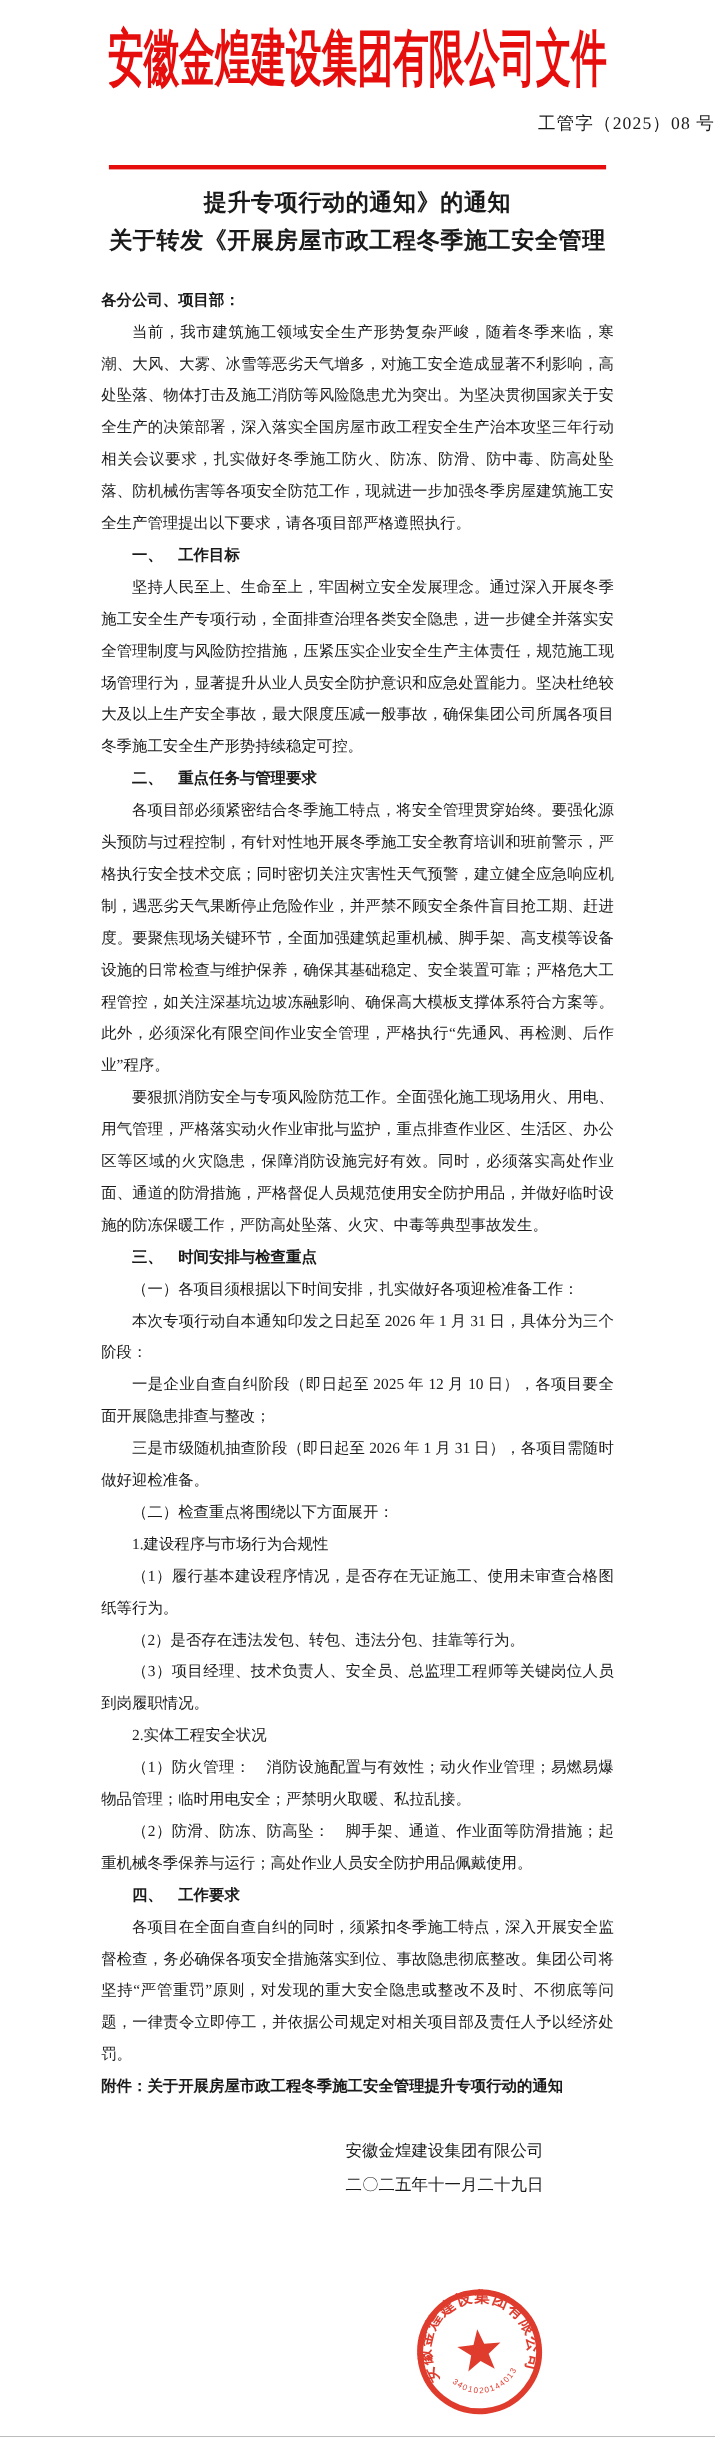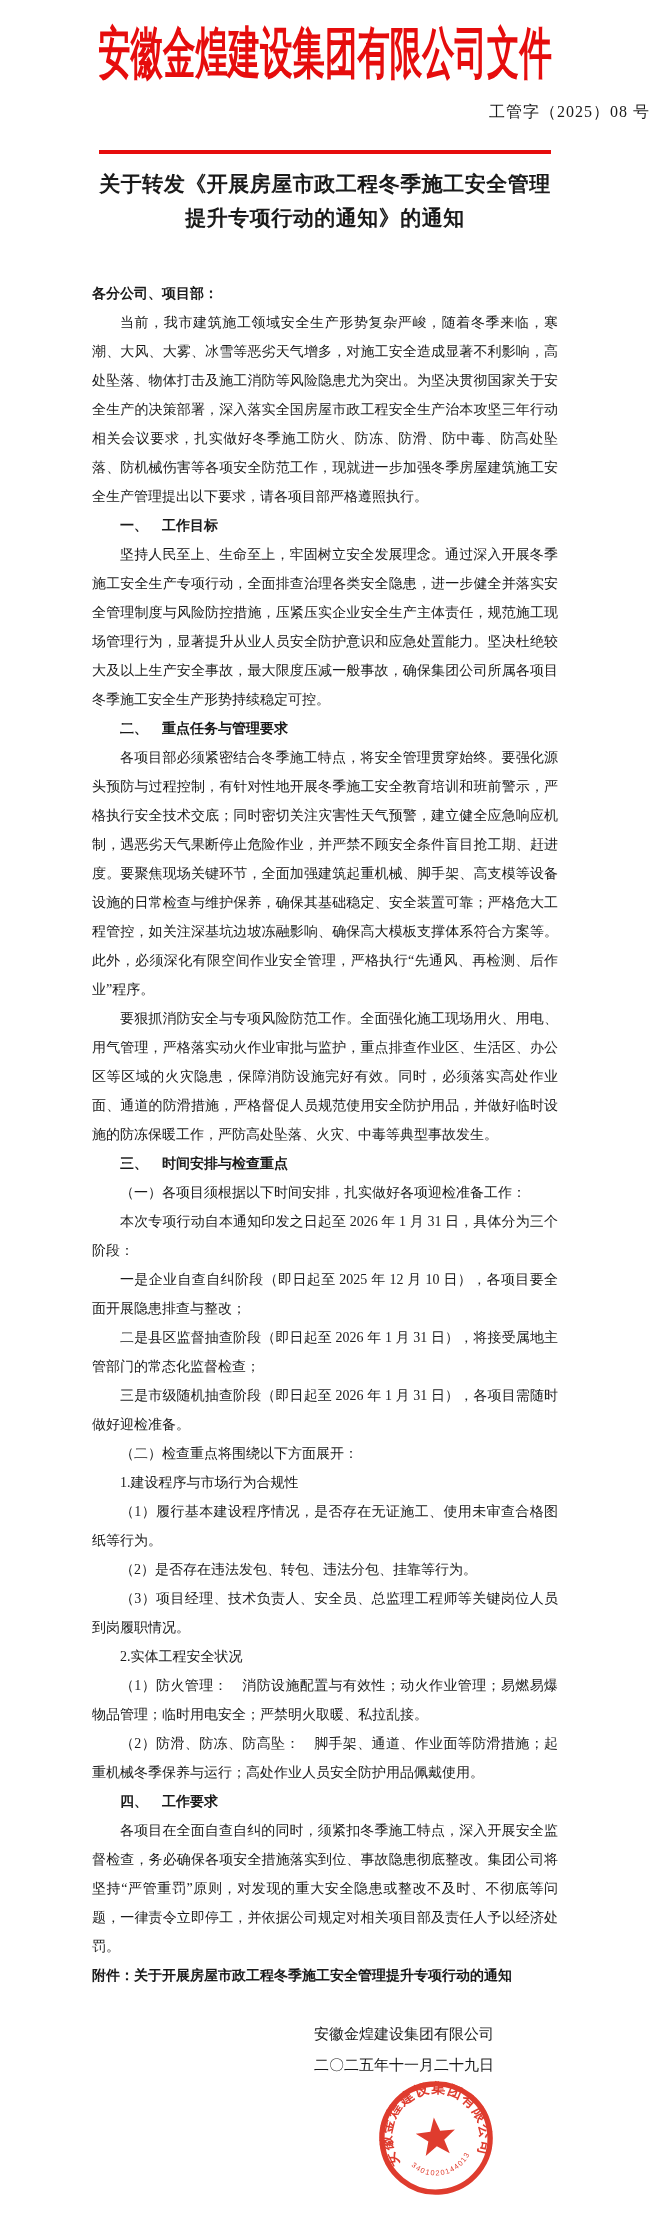--- a/index.html
+++ b/index.html
@@ -25,21 +25,21 @@
   .doc-number{ text-align:right; font-size:16px; margin-top:22px; letter-spacing:1px;}
   .red-line{
     width:452px; height:4px; margin:27px auto 0 auto;
     background:var(--accent_red,#e60d0d);
   }
   .doc-title{
     text-align:center; font-weight:bold; font-size:21px; line-height:34px;
     margin-top:13px; letter-spacing:0.5px;
   }
   .body{
-    padding:0 92px; margin-top:44px;
+    padding:0 92px; margin-top:24px;
     font-size:14px; line-height:29px;
     text-align:justify;
   }
   .body p{ margin:0; text-indent:2em; }
   .salutation{ font-weight:bold; text-indent:0 !important; }
   .sec-heading{ font-weight:bold; }
   .inline-bold{ font-weight:normal; }
   .attachment{ margin-top:27px; text-indent:0 !important; font-weight:bold; }
   .signature{ margin-top:29px; text-align:right; padding-right:64px; font-size:15px; line-height:31px; }
   .seal{
@@ -57,41 +57,40 @@
 
   <div class="org-title-wrap">
     <span class="org-title">安徽金煌建设集团有限公司文件</span>
   </div>
 
   <div class="doc-number">工管字（2025）08 号</div>
 
   <div class="red-line"></div>
 
   <div class="doc-title">
+    <div>提升专项行动的通知》的通知</div>
     <div>关于转发《开展房屋市政工程冬季施工安全管理</div>
-    <div>提升专项行动的通知》的通知</div>
   </div>
 
   <div class="body">
     <p class="salutation">各分公司、项目部：</p>
     <p>当前，我市建筑施工领域安全生产形势复杂严峻，随着冬季来临，寒潮、大风、大雾、冰雪等恶劣天气增多，对施工安全造成显著不利影响，高处坠落、物体打击及施工消防等风险隐患尤为突出。为坚决贯彻国家关于安全生产的决策部署，深入落实全国房屋市政工程安全生产治本攻坚三年行动相关会议要求，扎实做好冬季施工防火、防冻、防滑、防中毒、防高处坠落、防机械伤害等各项安全防范工作，现就进一步加强冬季房屋建筑施工安全生产管理提出以下要求，请各项目部严格遵照执行。</p>
 
     <p class="sec-heading">一、　工作目标</p>
     <p>坚持人民至上、生命至上，牢固树立安全发展理念。通过深入开展冬季施工安全生产专项行动，全面排查治理各类安全隐患，进一步健全并落实安全管理制度与风险防控措施，压紧压实企业安全生产主体责任，规范施工现场管理行为，显著提升从业人员安全防护意识和应急处置能力。坚决杜绝较大及以上生产安全事故，最大限度压减一般事故，确保集团公司所属各项目冬季施工安全生产形势持续稳定可控。</p>
 
     <p class="sec-heading">二、　重点任务与管理要求</p>
     <p>各项目部必须紧密结合冬季施工特点，将安全管理贯穿始终。要强化源头预防与过程控制，有针对性地开展冬季施工安全教育培训和班前警示，严格执行安全技术交底；同时密切关注灾害性天气预警，建立健全应急响应机制，遇恶劣天气果断停止危险作业，并严禁不顾安全条件盲目抢工期、赶进度。要聚焦现场关键环节，全面加强建筑起重机械、脚手架、高支模等设备设施的日常检查与维护保养，确保其基础稳定、安全装置可靠；严格危大工程管控，如关注深基坑边坡冻融影响、确保高大模板支撑体系符合方案等。此外，必须深化有限空间作业安全管理，严格执行“先通风、再检测、后作业”程序。</p>
     <p>要狠抓消防安全与专项风险防范工作。全面强化施工现场用火、用电、用气管理，严格落实动火作业审批与监护，重点排查作业区、生活区、办公区等区域的火灾隐患，保障消防设施完好有效。同时，必须落实高处作业面、通道的防滑措施，严格督促人员规范使用安全防护用品，并做好临时设施的防冻保暖工作，严防高处坠落、火灾、中毒等典型事故发生。</p>
 
     <p class="sec-heading">三、　时间安排与检查重点</p>
     <p>（一）各项目须根据以下时间安排，扎实做好各项迎检准备工作：</p>
     <p>本次专项行动自本通知印发之日起至 2026 年 1 月 31 日，具体分为三个阶段：</p>
 
     <p><span>一是企业</span><span class="inline-bold">自查自纠</span><span>阶段（即日起至 2025 年 12 月 10 日），各项目要全面开展隐患排查与整改；</span></p>
-    <p><span>二是</span><span class="inline-bold">县区监督抽查</span><span>阶段（即日起至 2026 年 1 月 31 日），将接受属地主管部门的常态化监督检查；</span></p>
     <p><span>三是</span><span class="inline-bold">市级随机抽查</span><span>阶段（即日起至 2026 年 1 月 31 日），各项目需随时做好迎检准备。</span></p>
 
     <p>（二）检查重点将围绕以下方面展开：</p>
 
     <p>1.建设程序与市场行为合规性</p>
     <p>（1）履行基本建设程序情况，是否存在无证施工、使用未审查合格图纸等行为。</p>
     <p>（2）是否存在违法发包、转包、违法分包、挂靠等行为。</p>
     <p>（3）项目经理、技术负责人、安全员、总监理工程师等关键岗位人员到岗履职情况。</p>
 
     <p>2.实体工程安全状况</p>

